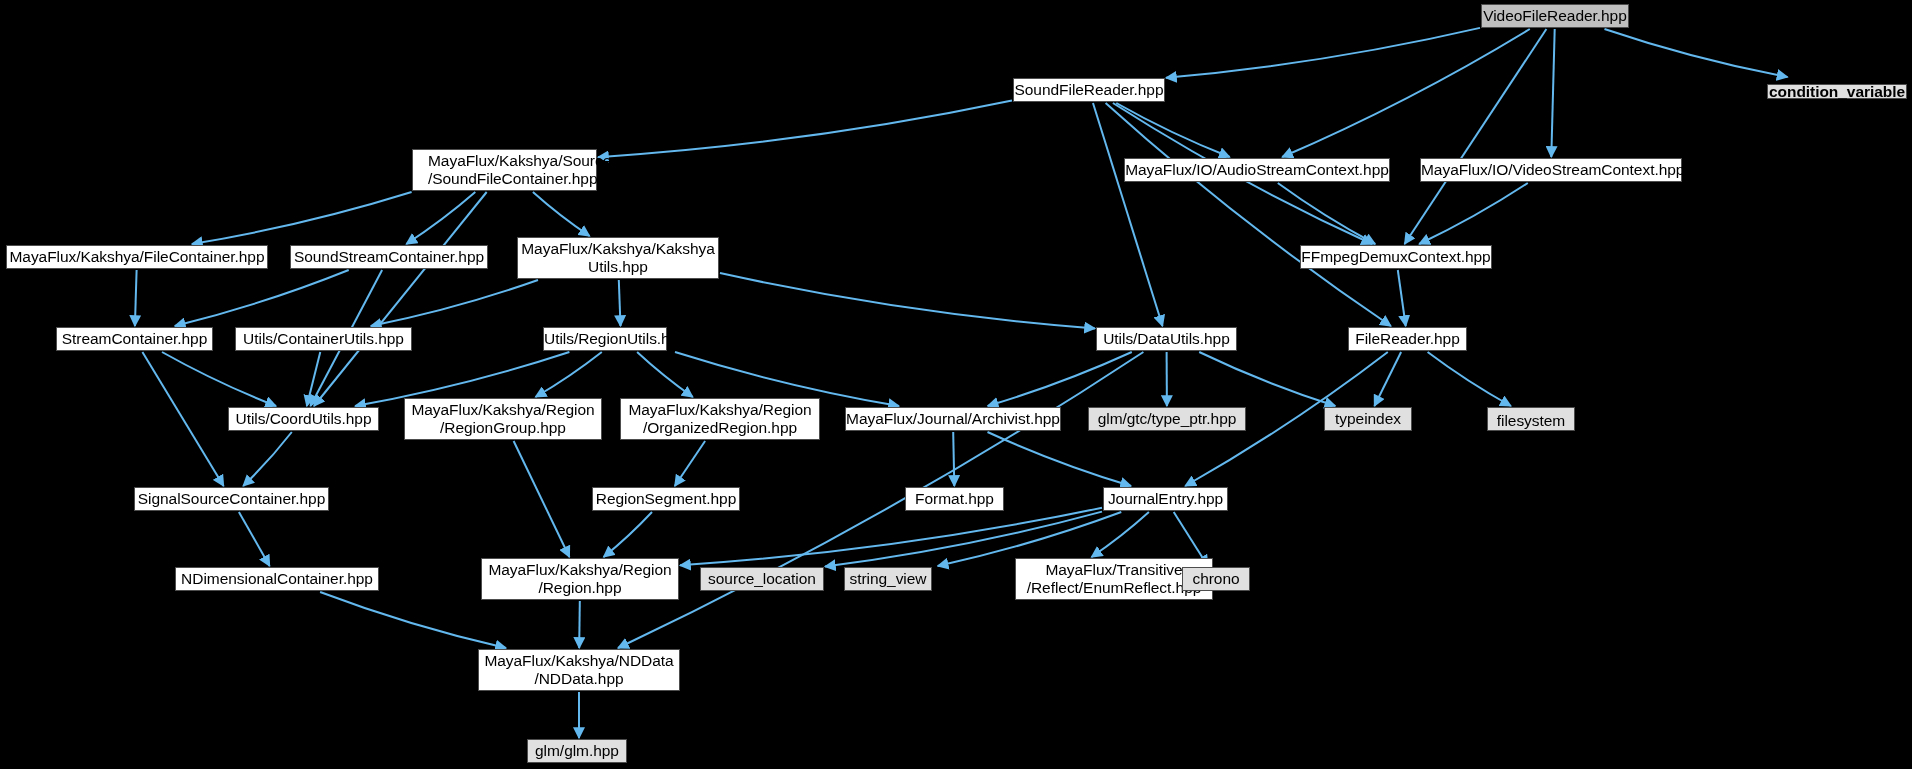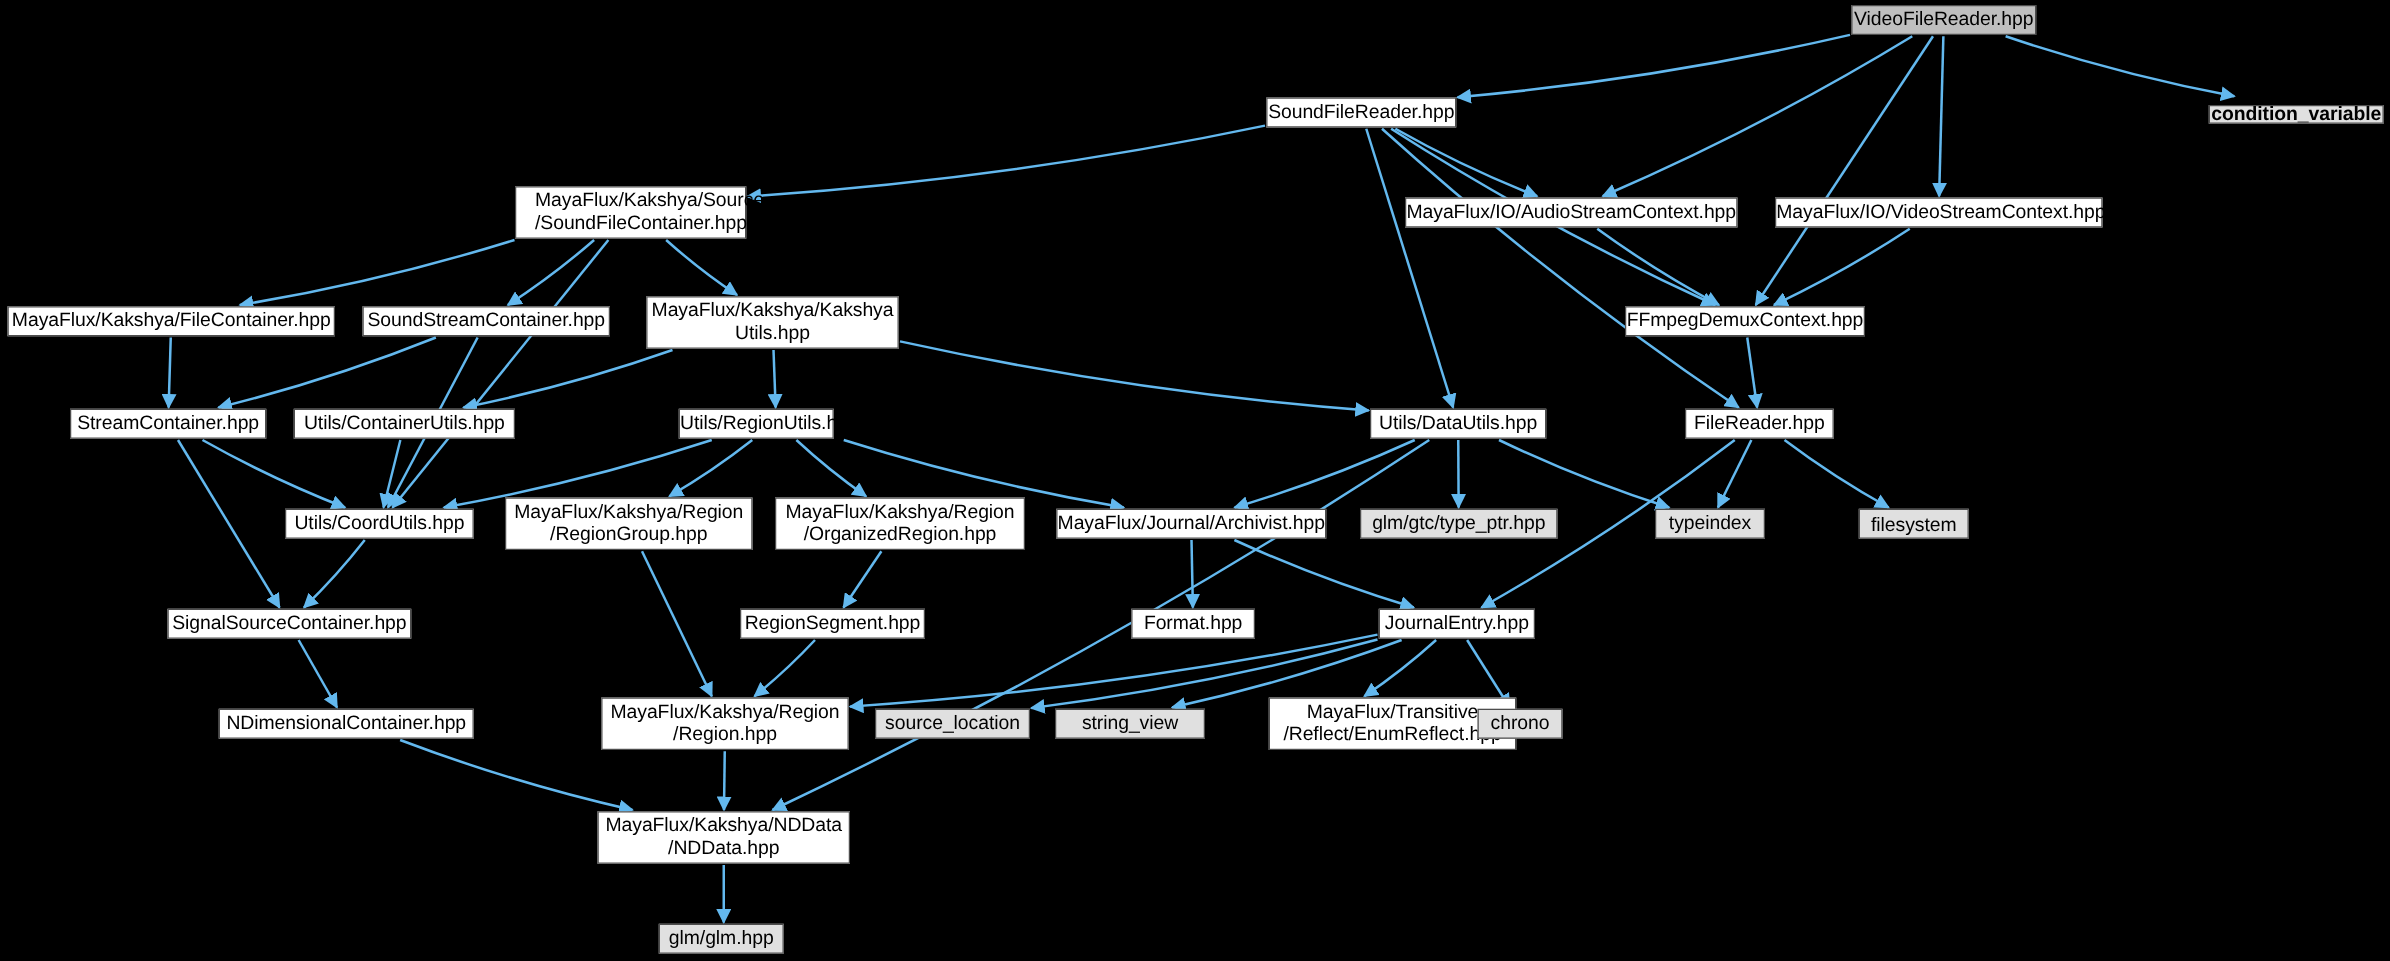--- a/index.html
+++ b/index.html
@@ -137,21 +137,21 @@
       <div class="node fill-grey" style="left: 1324px; top: 407px; width: 88px; height: 24px;"><span class="node-label">typeindex</span></div>
       <div class="node fill-grey" style="left: 1487px; top: 407px; width: 88px; height: 24px; align-items: flex-end;"><span class="node-label">filesystem</span></div>
       <div class="node fill-white" style="left: 134px; top: 487px; width: 195px; height: 24px;"><span class="node-label">SignalSourceContainer.hpp</span></div>
       <div class="node fill-white" style="left: 592px; top: 487px; width: 148px; height: 24px;"><span class="node-label">RegionSegment.hpp</span></div>
       <div class="node fill-white" style="left: 905px; top: 487px; width: 99px; height: 24px;"><span class="node-label">Format.hpp</span></div>
       <div class="node fill-white" style="left: 1103px; top: 487px; width: 125px; height: 24px;"><span class="node-label">JournalEntry.hpp</span></div>
       <div class="node fill-white" style="left: 175px; top: 567px; width: 204px; height: 24px;"><span class="node-label">NDimensionalContainer.hpp</span></div>
       <div class="node fill-white" style="left: 481px; top: 558px; width: 198px; height: 42px;"><span class="node-label">MayaFlux/Kakshya/Region
 /Region.hpp</span></div>
       <div class="node fill-grey" style="left: 700px; top: 567px; width: 124px; height: 24px;"><span class="node-label">source_location</span></div>
-      <div class="node fill-grey" style="left: 844px; top: 567px; width: 120px; height: 24px;"><span class="node-label">string_view</span></div>
+      <div class="node fill-grey" style="left: 844px; top: 567px; width: 88px; height: 24px;"><span class="node-label">string_view</span></div>
       <div class="node fill-white" style="left: 971px; top: 558px; width: 198px; height: 42px; margin-left: 44px;"><span class="node-label">MayaFlux/Transitive
 /Reflect/EnumReflect.hpp</span></div>
       <div class="node fill-grey" style="left: 1182px; top: 567px; width: 68px; height: 24px;"><span class="node-label">chrono</span></div>
       <div class="node fill-white" style="left: 478px; top: 649px; width: 202px; height: 42px;"><span class="node-label">MayaFlux/Kakshya/NDData
 /NDData.hpp</span></div>
       <div class="node fill-grey" style="left: 527px; top: 739px; width: 100px; height: 24px;"><span class="node-label">glm/glm.hpp</span></div>
     </div>
 </div>
 
 </body></html>

